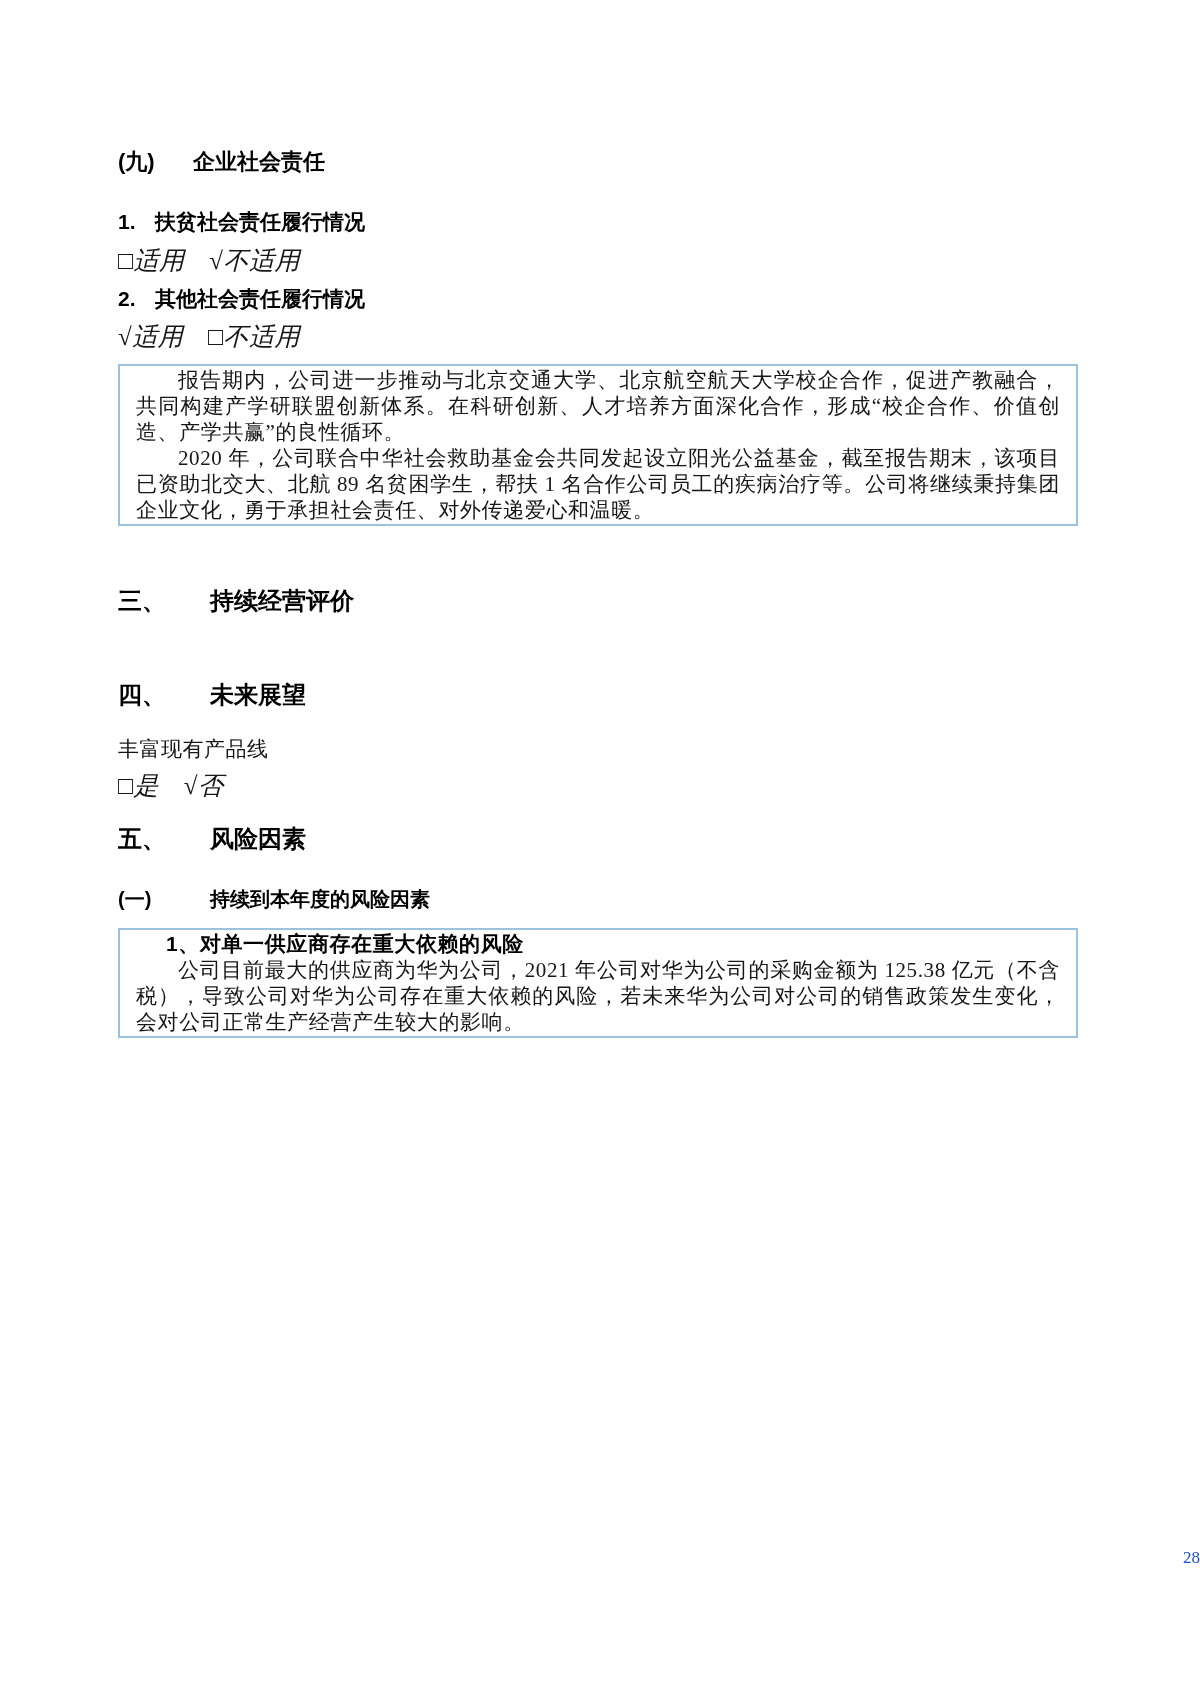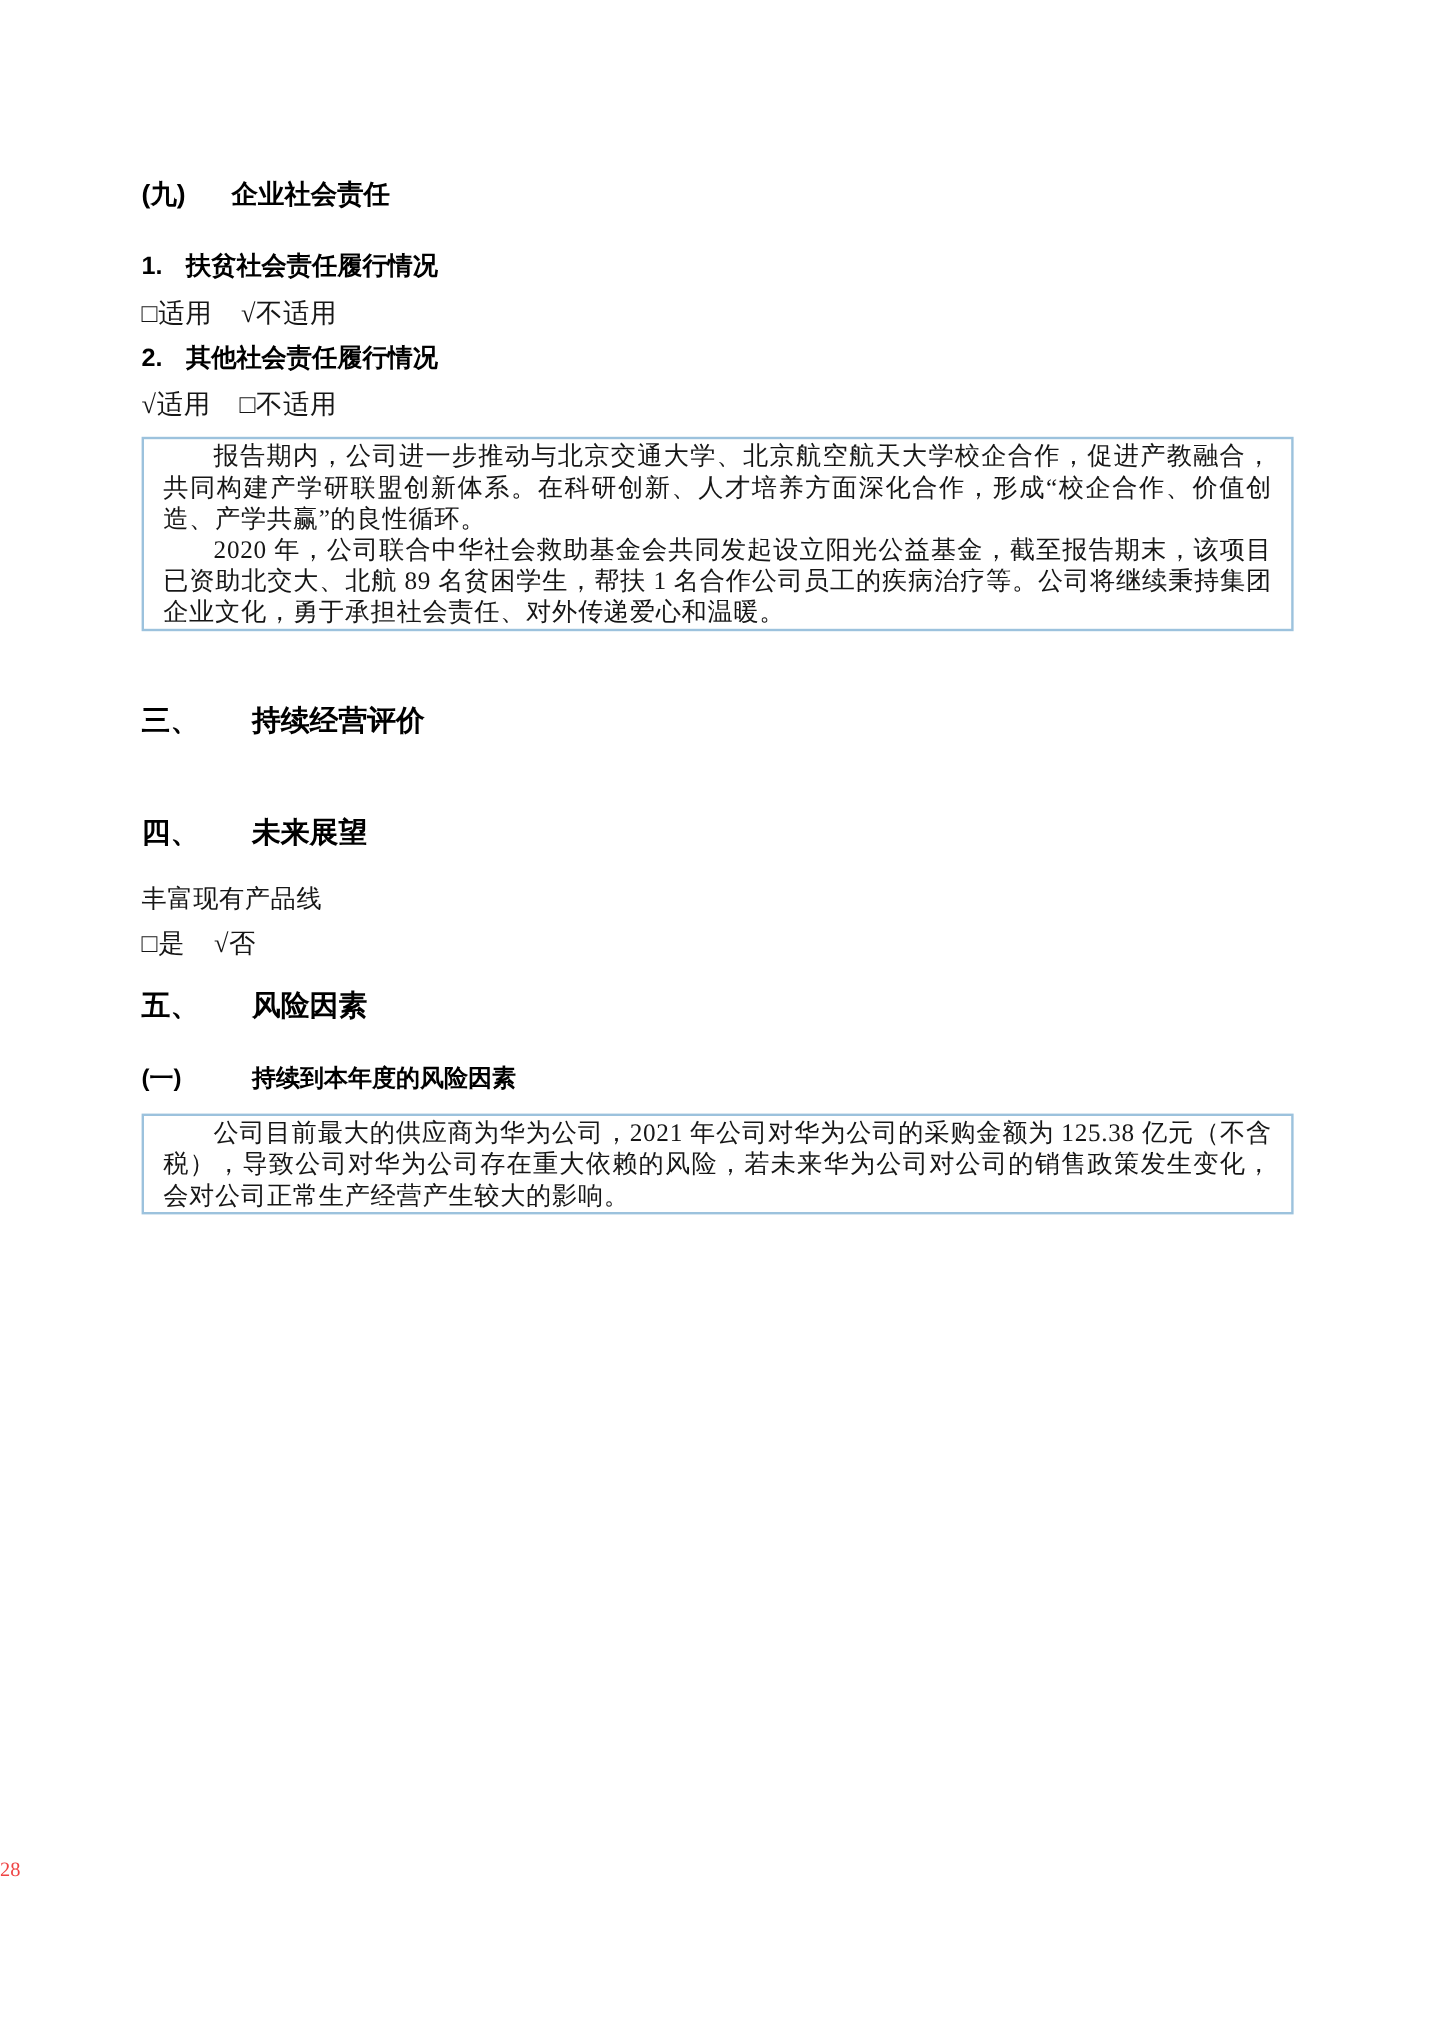--- a/index.html
+++ b/index.html
@@ -35,22 +35,23 @@
   .num-heading {
     display: flex;
     font-family: "Liberation Sans", "DejaVu Sans", sans-serif;
     font-weight: bold;
     font-size: 21px; line-height: 28px;
     color: #000;
   }
   .num-heading .num-label { flex: 0 0 37px; }
   
   .check-line {
-    font-size: 22px; line-height: 27px;
+    font-size: 25px; line-height: 27px;
     letter-spacing: 0.5px;
+    font-style: italic;
   }
   .check-line .opt { margin-right: 18px; }
   .plain-line {
     font-size: 21px; line-height: 27px;
     letter-spacing: 0.5px;
   }
   
   .textbox {
     border: 2px solid var(--box-border);
     padding: 1px 16px 1px 16px;
@@ -76,23 +77,23 @@
   .mt-box2 { margin-top: 17px; }
   .mt-s4 { margin-top: 64px; }
   .mt-q { margin-top: 26px; }
   .mt-ans { margin-top: 9px; }
   .mt-s5 { margin-top: 25px; }
   .mt-s51 { margin-top: 31px; }
   .mt-box3 { margin-top: 15px; }
   .page-number {
     position: absolute;
     left: 0; right: 0; top: 1548px;
-    text-align: left;
+    text-align: right;
     font-size: 17px;
-    color: #ef4444;
+    color: #1d4ed8;
   }
 </style>
 </head>
 <body>
 
 <div class="content">
 
   <div class="sec-heading lvl-paren">
     <span class="sec-label">(九)</span>
     <span class="sec-title">企业社会责任</span>
@@ -141,18 +142,19 @@
     <span class="sec-label">五、</span>
     <span class="sec-title">风险因素</span>
   </div>
 
   <div class="sec-heading lvl-paren2 mt-s51">
     <span class="sec-label">(一)</span>
     <span class="sec-title">持续到本年度的风险因素</span>
   </div>
 
   <div class="textbox mt-box3">
+    <p class="box-heading">1、对单一供应商存在重大依赖的风险</p>
     <p>公司目前最大的供应商为华为公司，2021 年公司对华为公司的采购金额为 125.38 亿元（不含税），导致公司对华为公司存在重大依赖的风险，若未来华为公司对公司的销售政策发生变化，会对公司正常生产经营产生较大的影响。</p>
   </div>
 
 </div>
 
 <div class="page-number">28</div>
 
 </body></html>

